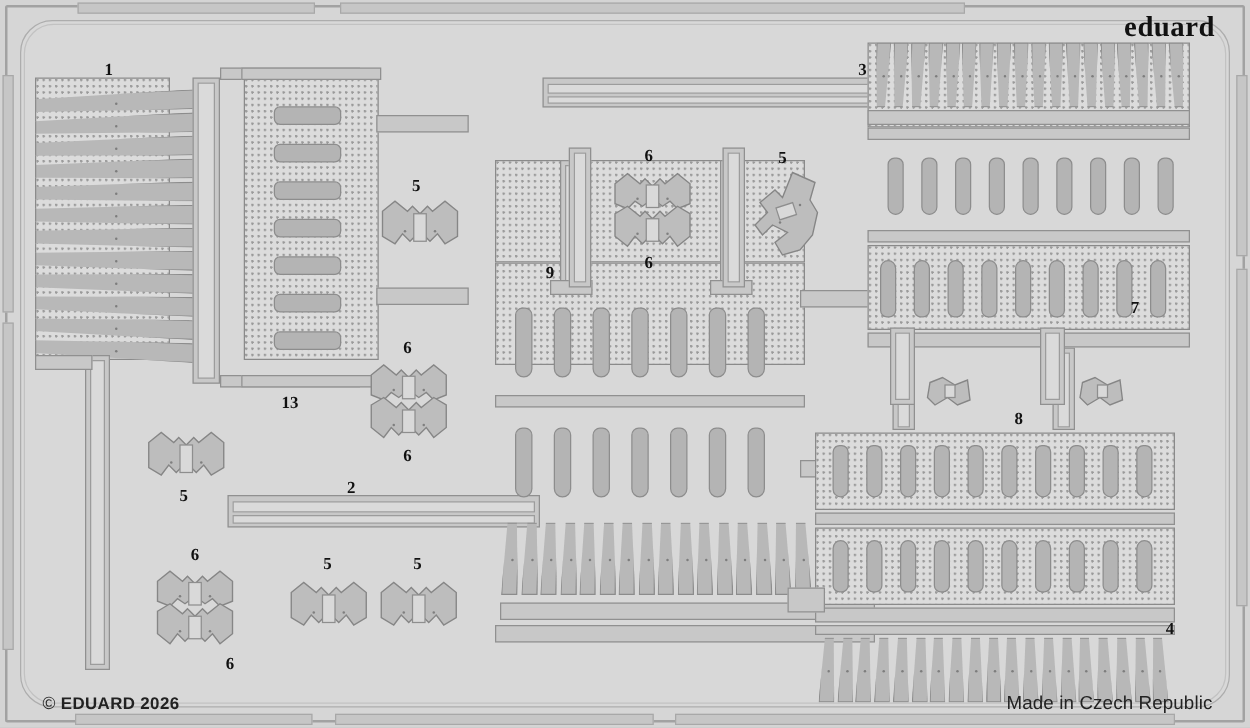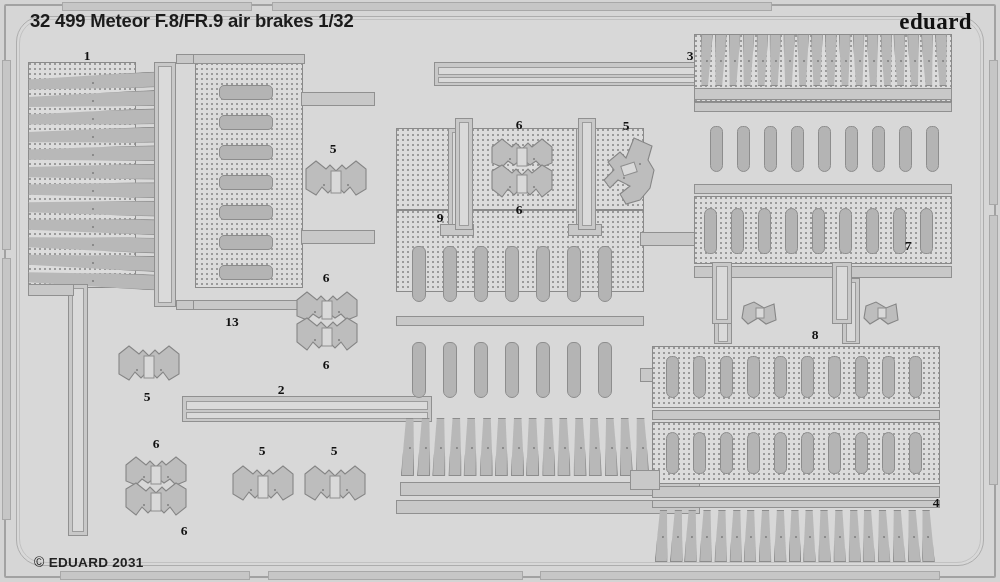--- a/index.html
+++ b/index.html
@@ -613,20 +613,20 @@
       <div class="lbl" style="left: 326px; top: 365px;">6</div>
       <div class="lbl" style="left: 147px; top: 397px;">5</div>
       <div class="lbl" style="left: 281px; top: 390px;">2</div>
       <div class="lbl" style="left: 156px; top: 444px;">6</div>
       <div class="lbl" style="left: 262px; top: 451px;">5</div>
       <div class="lbl" style="left: 334px; top: 451px;">5</div>
       <div class="lbl" style="left: 184px; top: 531px;">6</div>
       <div class="lbl" style="left: 936px; top: 503px;">4</div>
     </div>
 
-  <div id="title">32 499 Meteor F.8/FR.9 air brakes 1/32</div>
   <div id="logo">eduard</div>
   <div id="copy">
     <span class="sym">©</span>
-    <span>EDUARD 2031</span>
-  </div>
+    <span>EDUARD 2026</span>
+  </div>
+  <div id="made">Made in Czech Republic</div>
 
 </div>
 
 </body></html>

